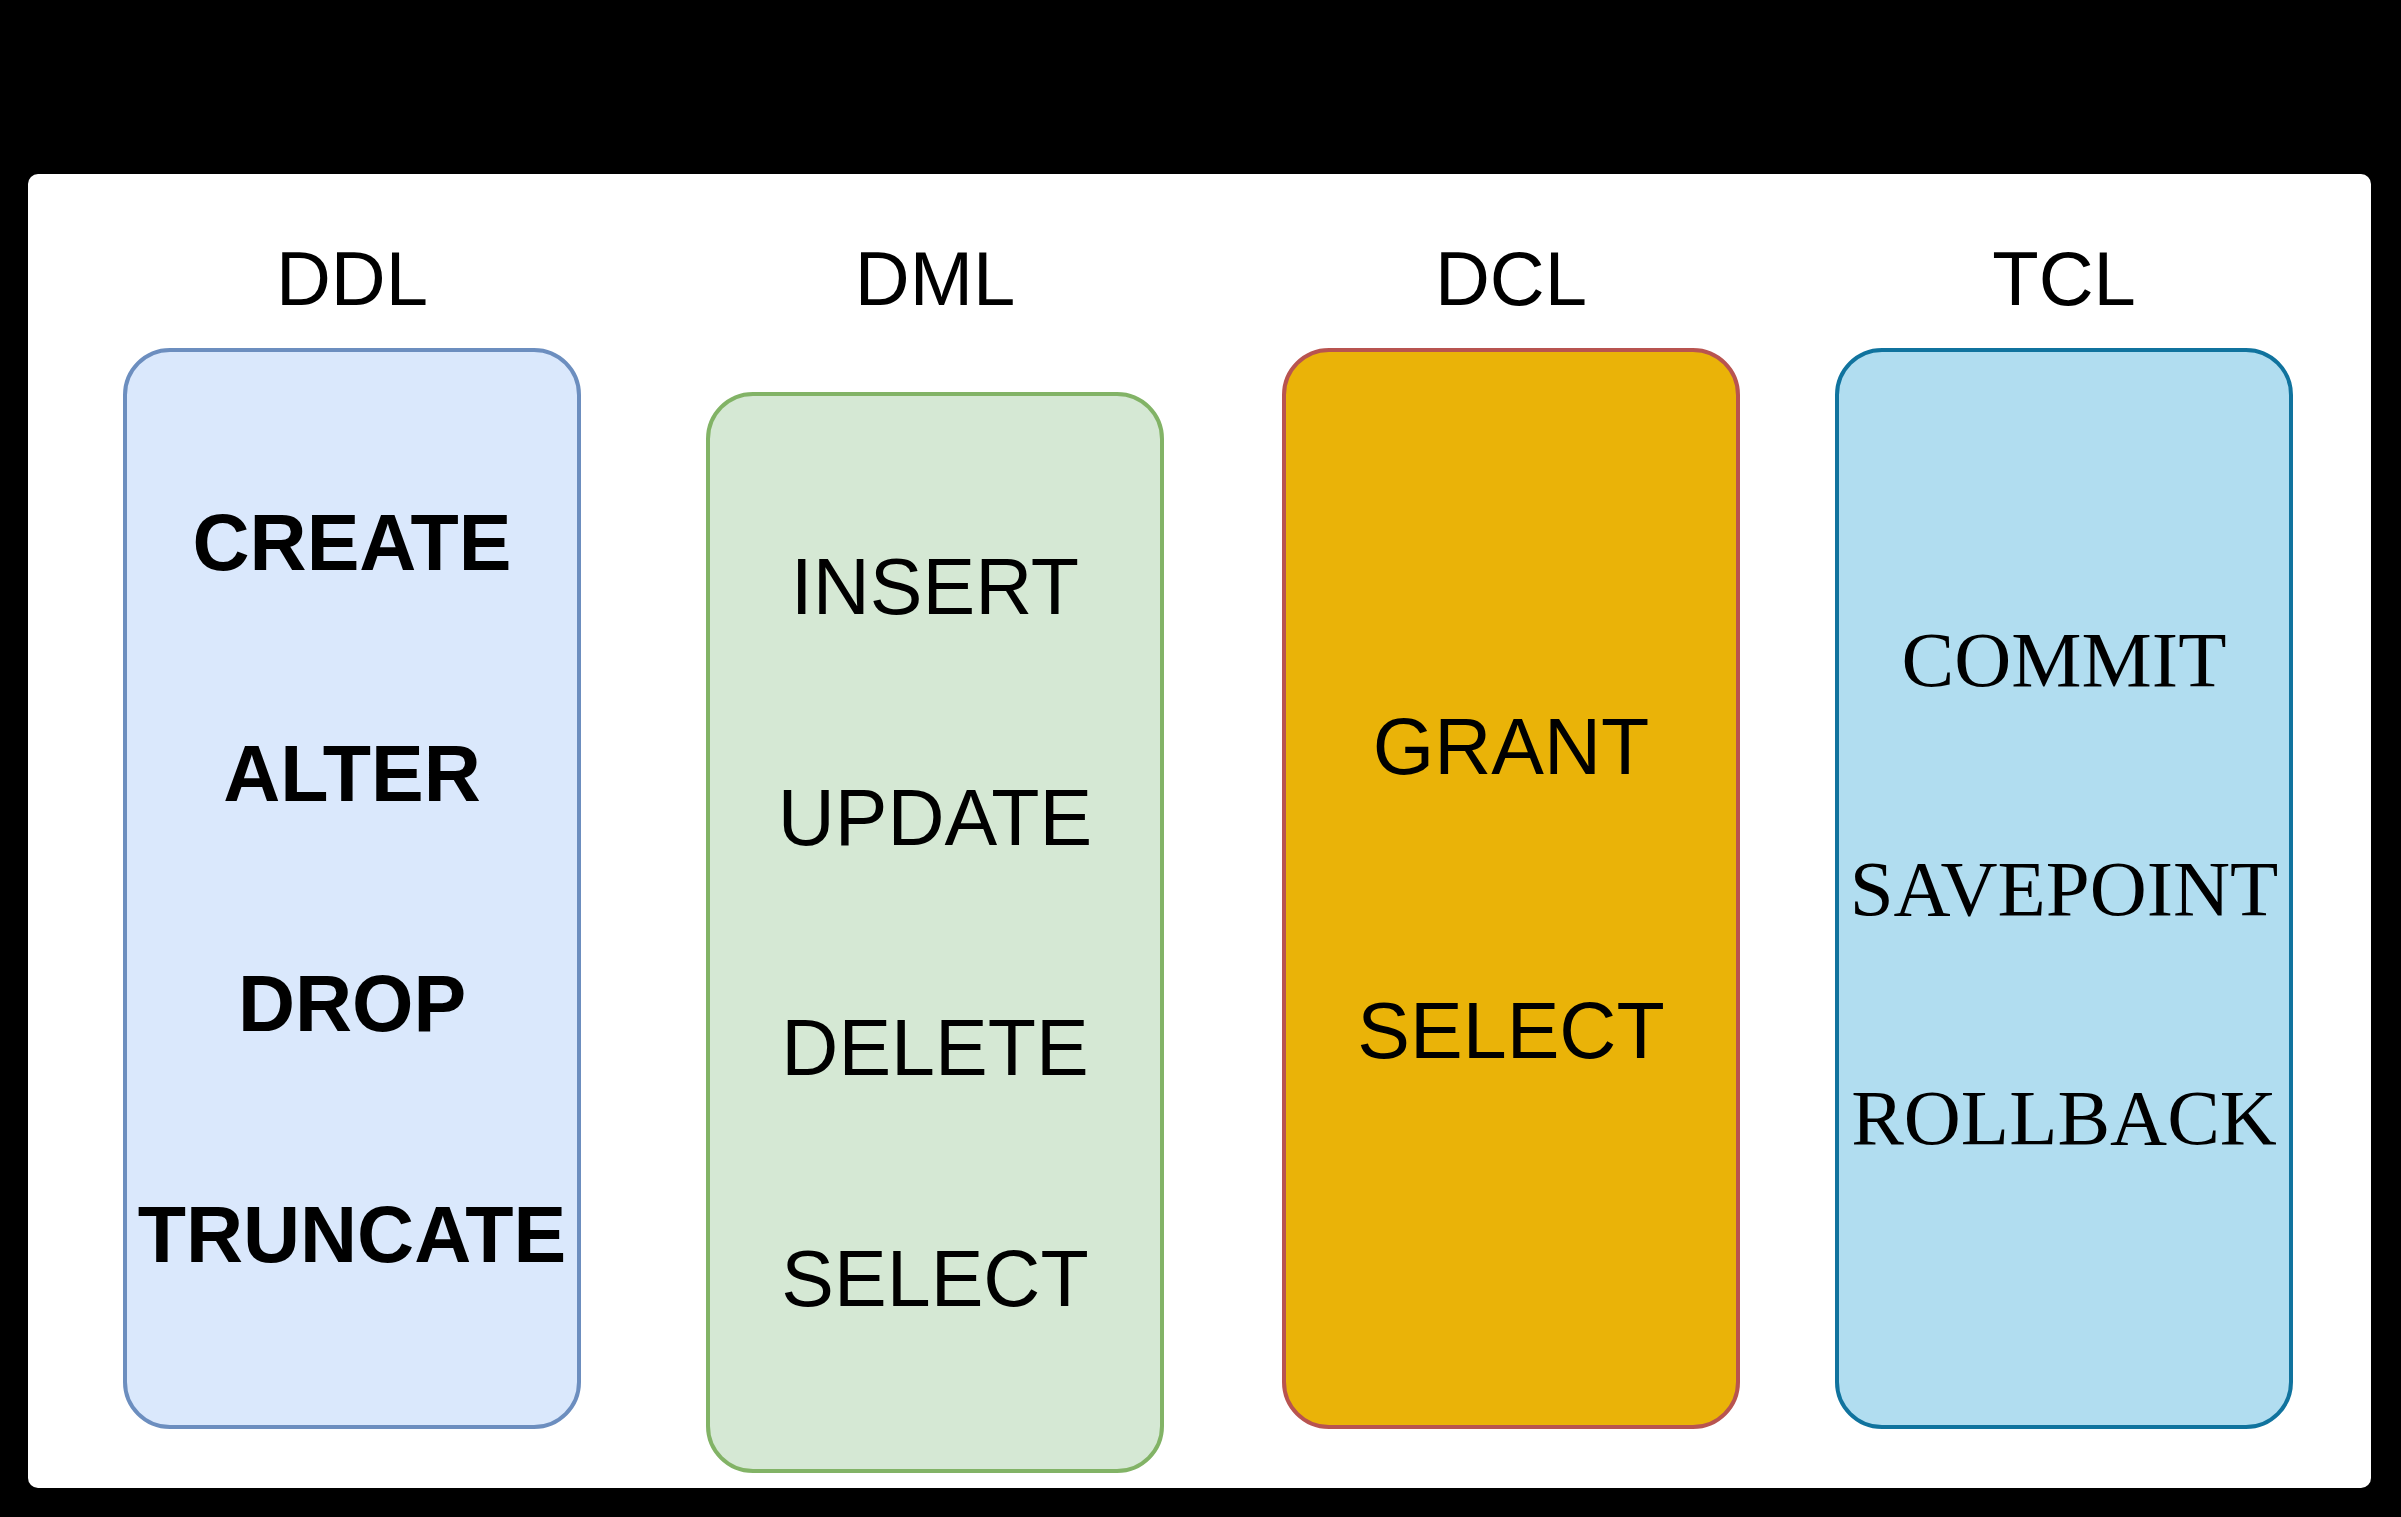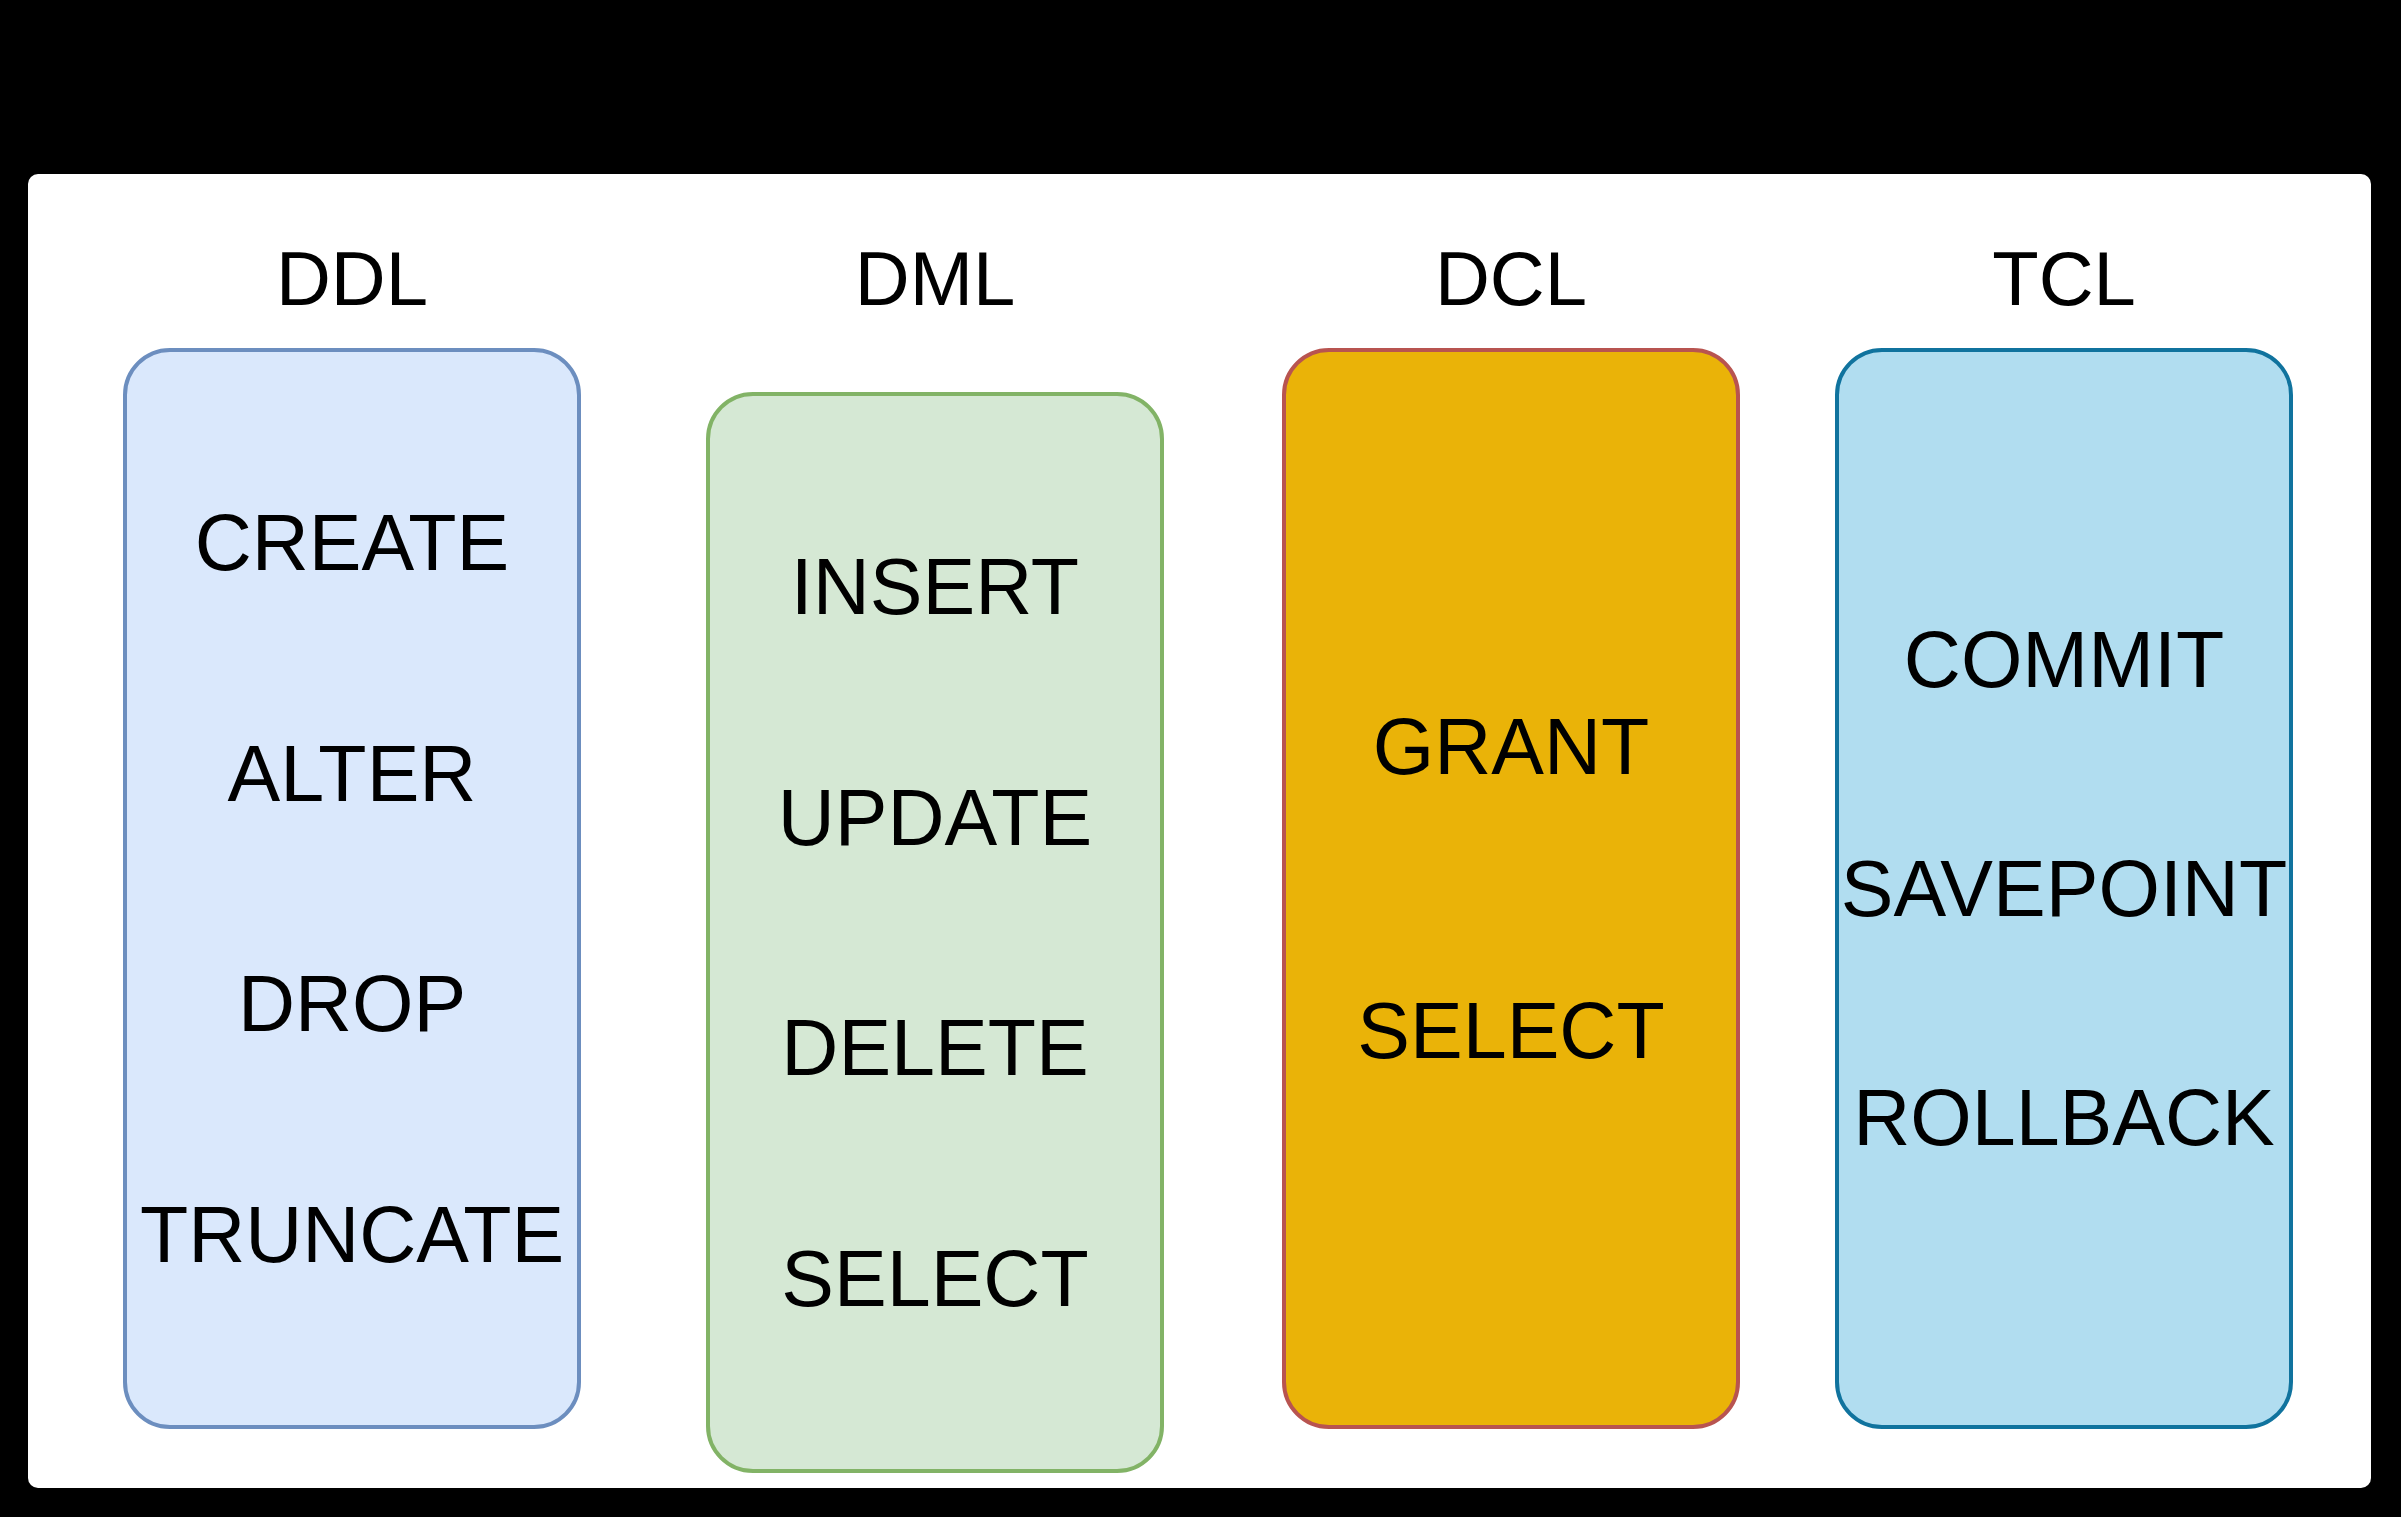--- a/index.html
+++ b/index.html
@@ -75,20 +75,21 @@
     line-height: 79px;
     color: #000000;
     white-space: nowrap;
   }
 
   
   #col-ddl { left: 95px; }
   #col-ddl .cmd-box {
     background: #dae8fc;
     border-color: #6c8ebf;
+    font-weight: bold;
   }
 
   #col-dml { left: 678px; }
   #col-dml .cmd-box {
     background: #d5e8d4;
     border-color: #82b366;
     margin-top: 44px;
   }
 
   #col-dcl { left: 1254px; }
@@ -115,20 +116,21 @@
 
   
   #col-dcl .cmd-box {
     justify-content: center;
   }
   #col-dcl .cmd-item:first-child { margin-bottom: 205px; }
 
   
   #col-tcl .cmd-box {
     justify-content: center;
+    font-family: Liberation Serif, serif;
   }
   #col-tcl .cmd-item {
     margin: 75px 0;
     overflow: visible;
   }
 </style>
 </head>
 <body>
 
 <div id="canvas">

